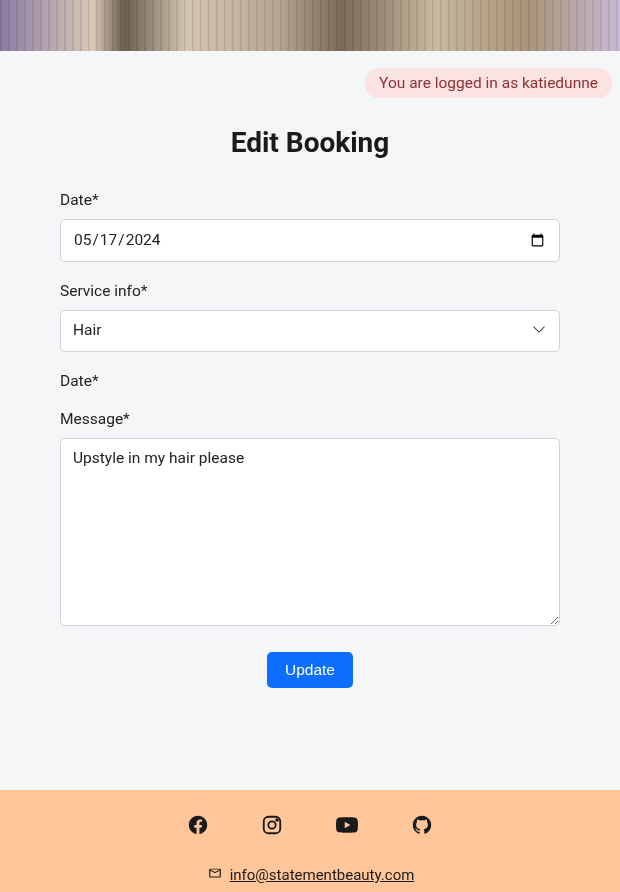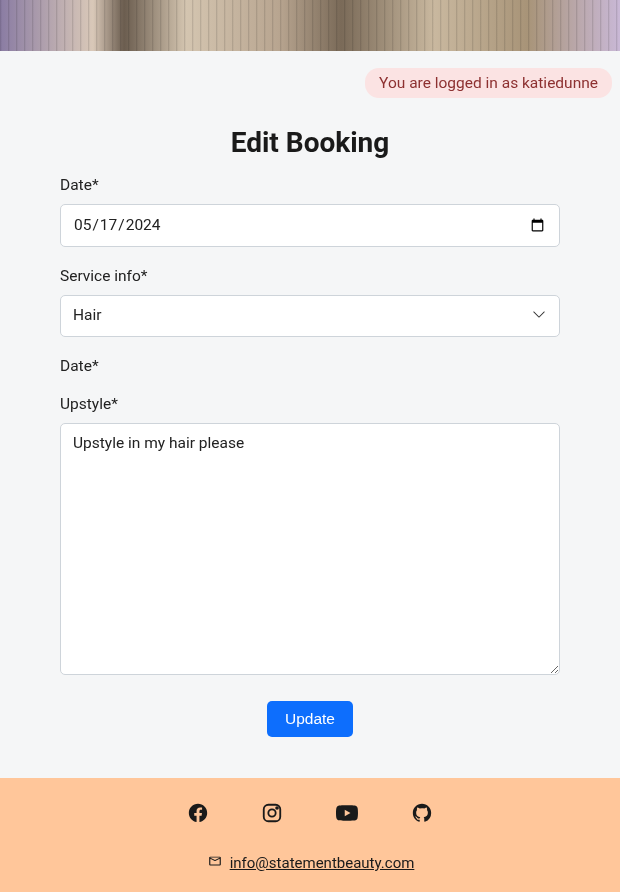--- a/index.html
+++ b/index.html
@@ -41,21 +41,21 @@
       clear: both;
       width: 500px;
       margin: 0 auto;
       padding-top: 28px;
     }
     h1.page-title {
       text-align: center;
       font-size: 28px;
       font-weight: 700;
       color: #1a1a1a;
-      margin-bottom: 17px;
+      margin-bottom: 32px;
     }
     .form-group {
       margin-bottom: 20px;
     }
     .form-label {
       display: block;
       font-size: 15.5px;
       color: #222;
       margin-bottom: 10px;
     }
@@ -84,21 +84,21 @@
     .select-wrap .chev {
       position: absolute;
       right: 14px;
       top: 50%;
       transform: translateY(-50%);
       pointer-events: none;
       color: #333;
     }
     textarea.form-control {
       resize: both;
-      height: 252px;
+      height: 188px;
     }
     .submit-wrap {
       text-align: center;
       margin-top: 22px;
       margin-bottom: 10px;
     }
     .btn-primary {
       background: #0d6efd;
       color: #fff;
       border: none;
@@ -126,21 +126,21 @@
       color: #1a1a1a;
       display: inline-flex;
     }
     .email-row {
       display: flex;
       justify-content: center;
       align-items: flex-end;
       gap: 6px;
       color: #1a1a1a;
       font-size: 15px;
-      padding-bottom: 20px;
+      padding-bottom: 8px;
     }
     .email-row a {
       color: #1a1a1a;
       text-decoration: underline;
     }
   </style>
 </head>
 <body>
 
 <div class="hero-bg"></div>
@@ -168,21 +168,21 @@
             </svg>
         </span>
       </div>
     </div>
 
     <div class="form-group">
       <label class="form-label">Date*</label>
     </div>
 
     <div class="form-group">
-      <label class="form-label">Upstyle*</label>
+      <label class="form-label">Message*</label>
       <textarea class="form-control" style="">Upstyle in my hair please</textarea>
     </div>
 
     <div class="submit-wrap">
       <button type="button" class="btn-primary">Update</button>
     </div>
   </form>
 </div>
 
 <div class="footer">

